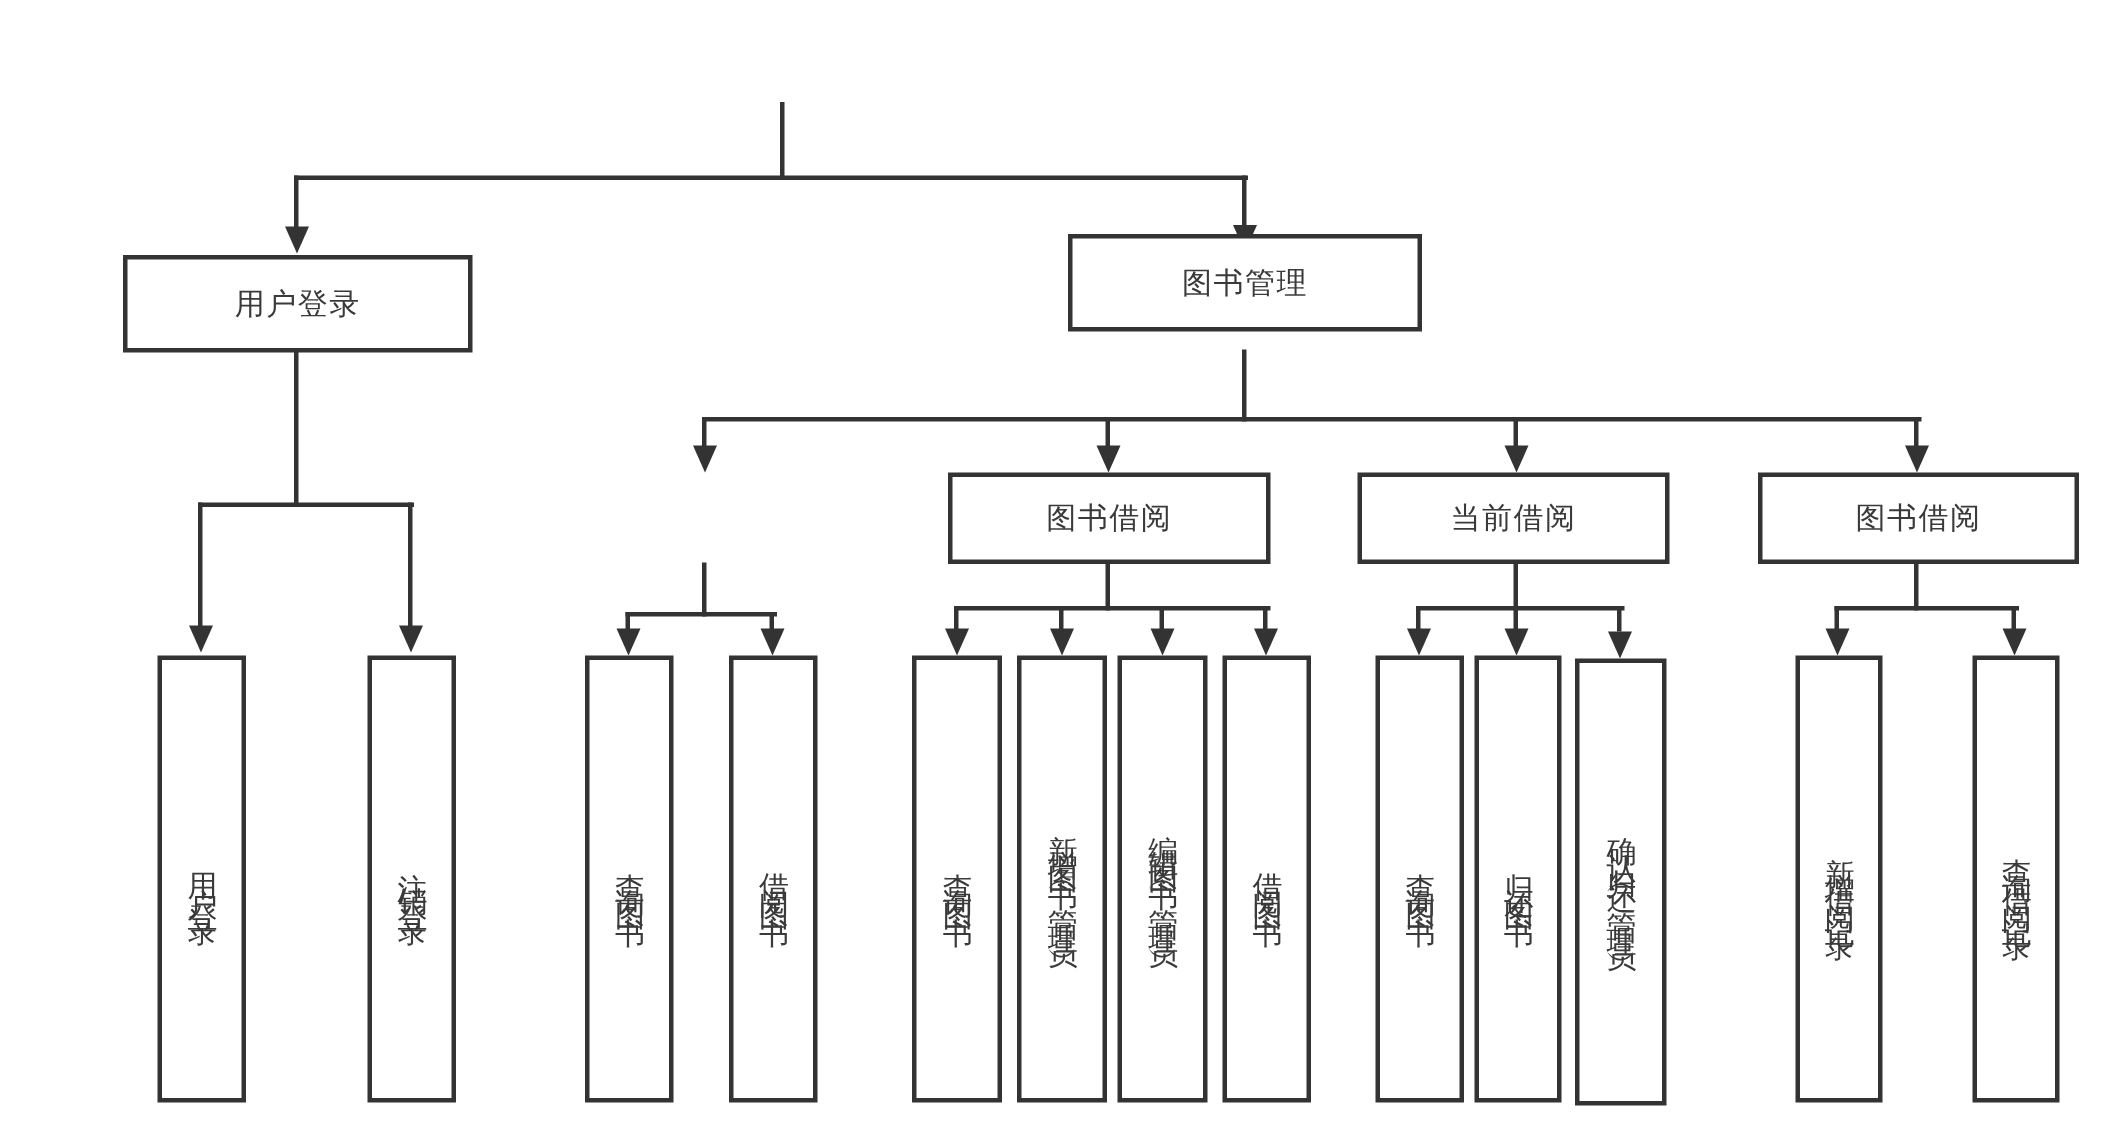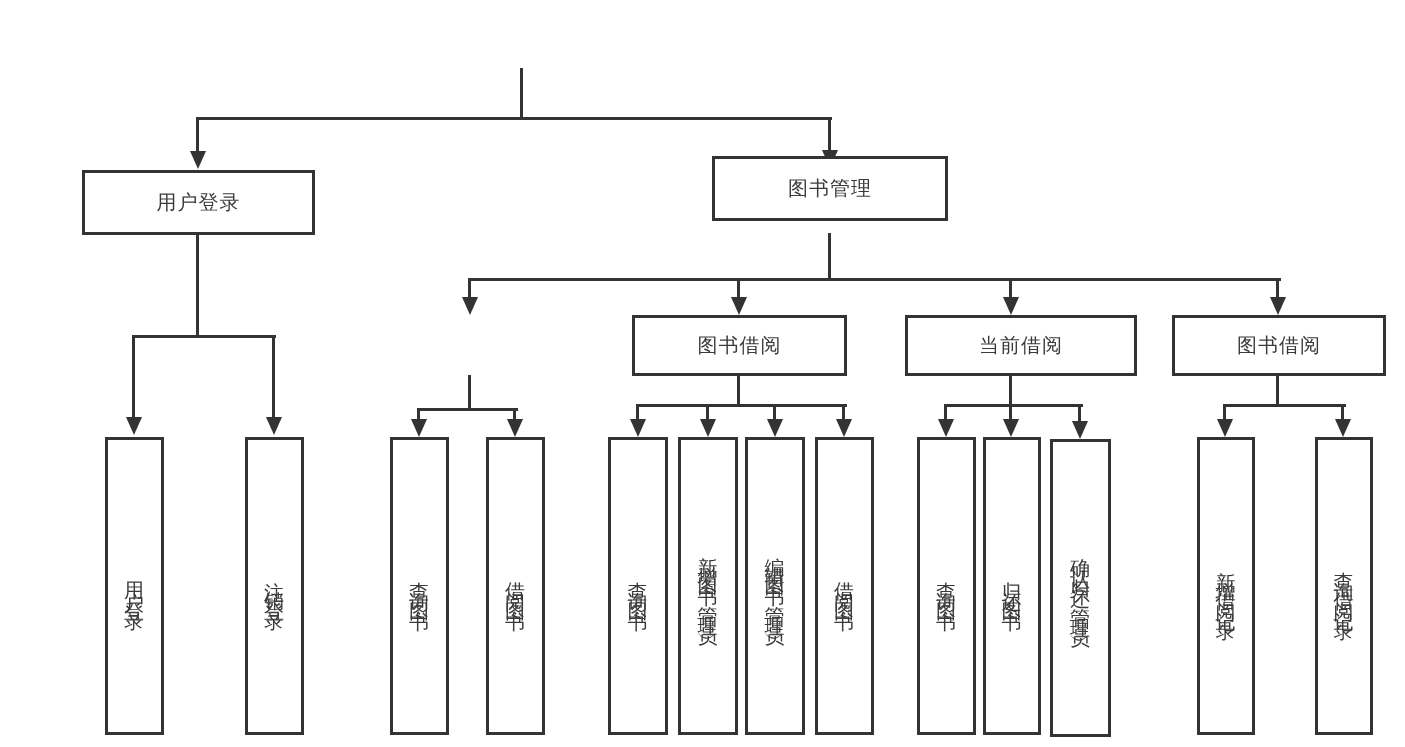--- a/index.html
+++ b/index.html
@@ -80,21 +80,21 @@
   <div class="vline" style="left:737px;top:278px;height:21px;"></div>
   <div class="arrowhead" style="left:731px;top:297px;"></div>
   <div class="vline" style="left:1009px;top:278px;height:21px;"></div>
   <div class="arrowhead" style="left:1003px;top:297px;"></div>
   <div class="vline" style="left:1276px;top:278px;height:21px;"></div>
   <div class="arrowhead" style="left:1270px;top:297px;"></div>
 
   <div class="box" style="left:632px;top:315px;width:215px;height:61px;">
     <span>图书借阅</span>
   </div>
-  <div class="box" style="left:905px;top:315px;width:232px;height:61px;">
+  <div class="box" style="left:905px;top:315px;width:208px;height:61px;">
     <span>当前借阅</span>
   </div>
   <div class="box" style="left:1172px;top:315px;width:214px;height:61px;">
     <span>图书借阅</span>
   </div>
 
   <div class="vline" style="left:468px;top:375px;height:36px;"></div>
   <div class="hline" style="left:417px;top:408px;width:101px;"></div>
   <div class="vline" style="left:417px;top:408px;height:13px;"></div>
   <div class="arrowhead" style="left:411px;top:419px;"></div>

